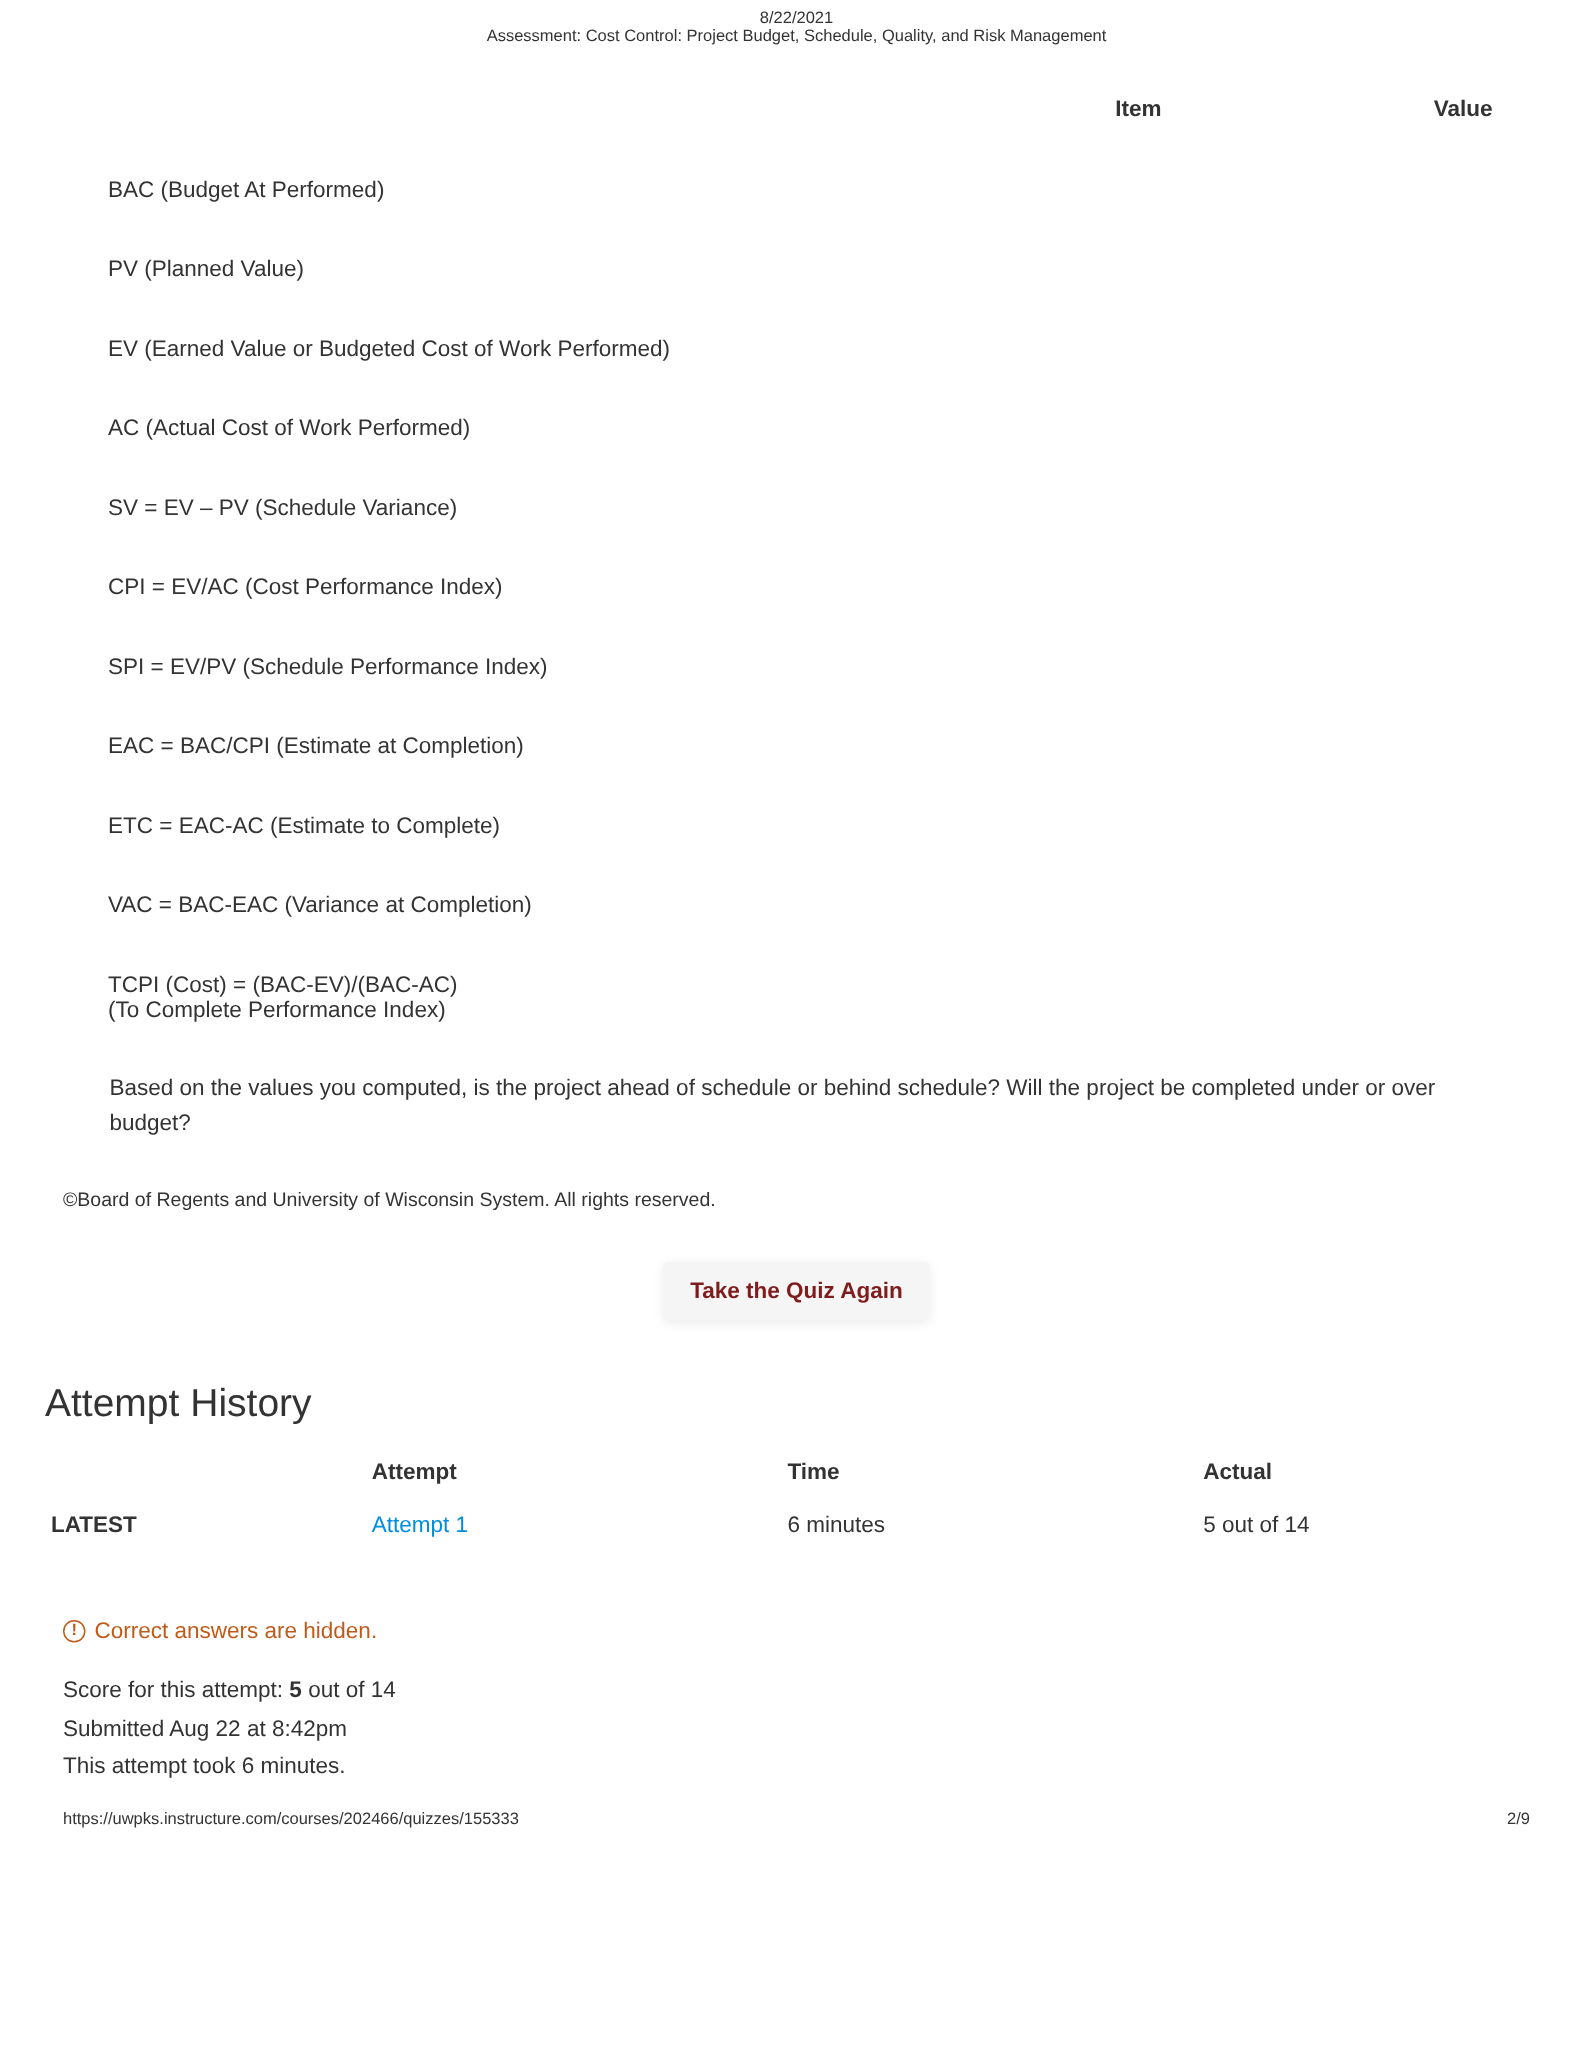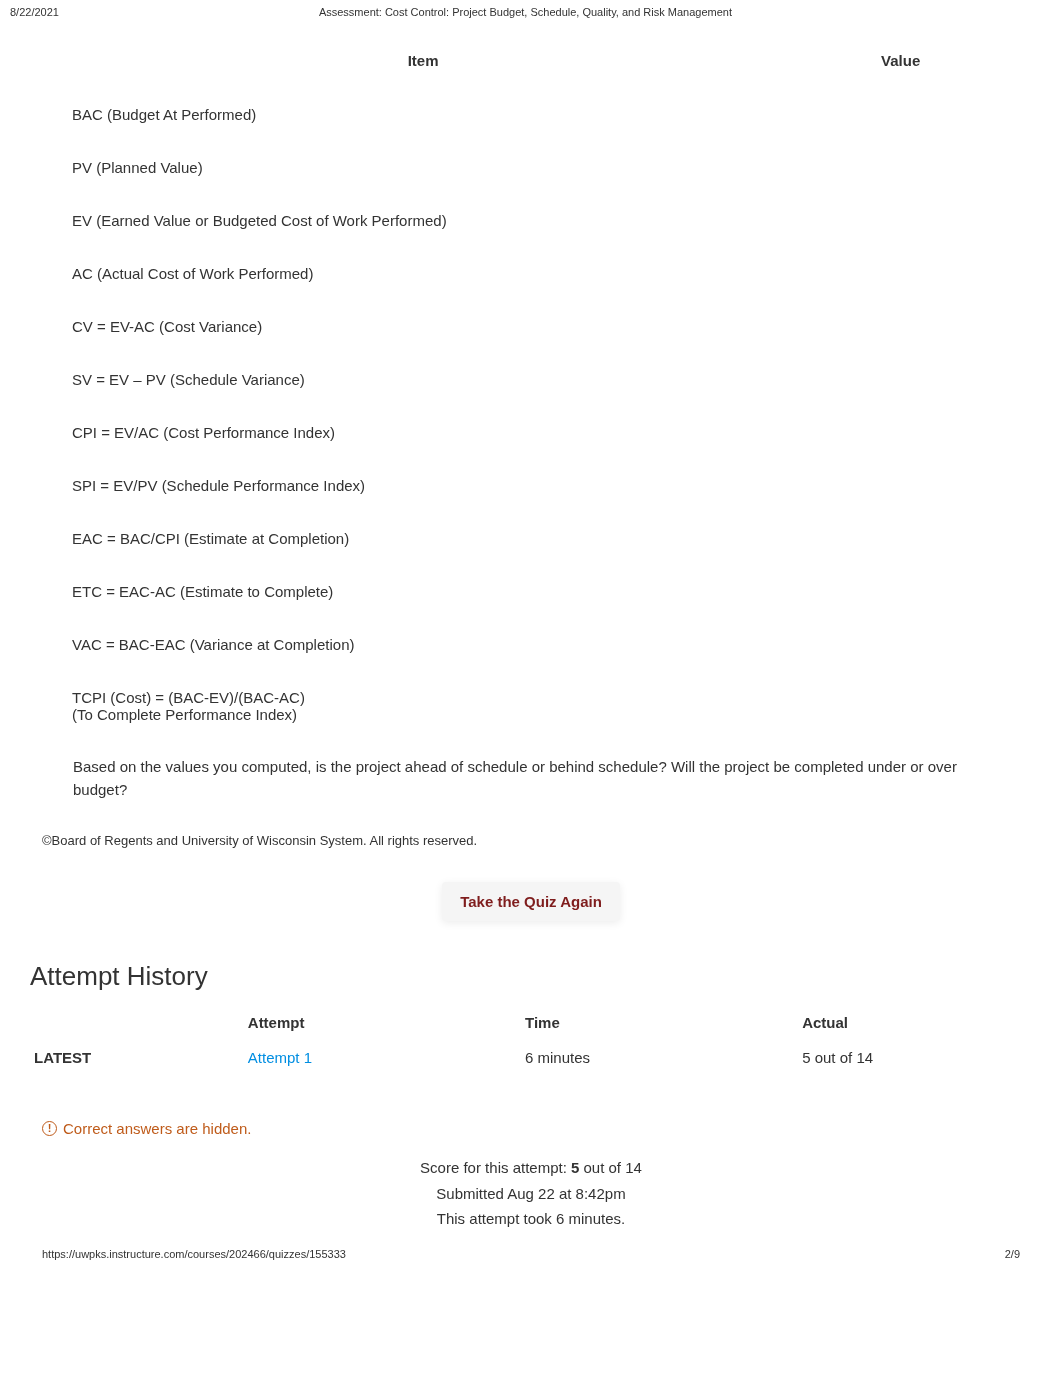--- a/index.html
+++ b/index.html
@@ -17,20 +17,21 @@
       padding: 0;
     }
     
     .page-header {
       display: flex;
       justify-content: space-between;
       align-items: center;
       padding: 6px 10px;
       font-size: 11px;
       color: #333;
+      flex-direction: column;
     }
     
     .page-header-left {
       font-weight: normal;
     }
     
     .page-header-center {
       text-align: center;
       flex: 1;
     }
@@ -40,21 +41,21 @@
     }
     
     .item-table {
       width: 100%;
       border-collapse: separate;
       border-spacing: 2px;
       margin-top: 8px;
     }
     
     .item-table th {
-      text-align: center;
+      text-align: right;
       padding: 18px 15px;
       background-color: #ffffff;
       font-weight: bold;
       font-size: 15px;
       color: #333;
     }
     
     .item-table td {
       padding: 17px 15px;
       background-color: #ffffff;
@@ -176,21 +177,20 @@
       font-size: 11px;
       font-weight: bold;
       line-height: 1;
     }
     
     .score-info {
       padding: 0 0 0 12px;
       font-size: 15px;
       color: #333;
       line-height: 1.7;
-      text-align: center;
     }
     
     .score-info .bold-num {
       font-weight: bold;
     }
     
     .page-footer {
       display: flex;
       justify-content: space-between;
       padding: 16px 42px 8px 42px;
@@ -224,24 +224,20 @@
       <tr>
         <td>PV (Planned Value)</td>
         <td></td>
       </tr>
       <tr>
         <td>EV (Earned Value or Budgeted Cost of Work Performed)</td>
         <td></td>
       </tr>
       <tr>
         <td>AC (Actual Cost of Work Performed)</td>
-        <td></td>
-      </tr>
-      <tr>
-        <td>CV = EV-AC (Cost Variance)</td>
         <td></td>
       </tr>
       <tr>
         <td>SV = EV – PV (Schedule Variance)</td>
         <td></td>
       </tr>
       <tr>
         <td>CPI = EV/AC (Cost Performance Index)</td>
         <td></td>
       </tr>

